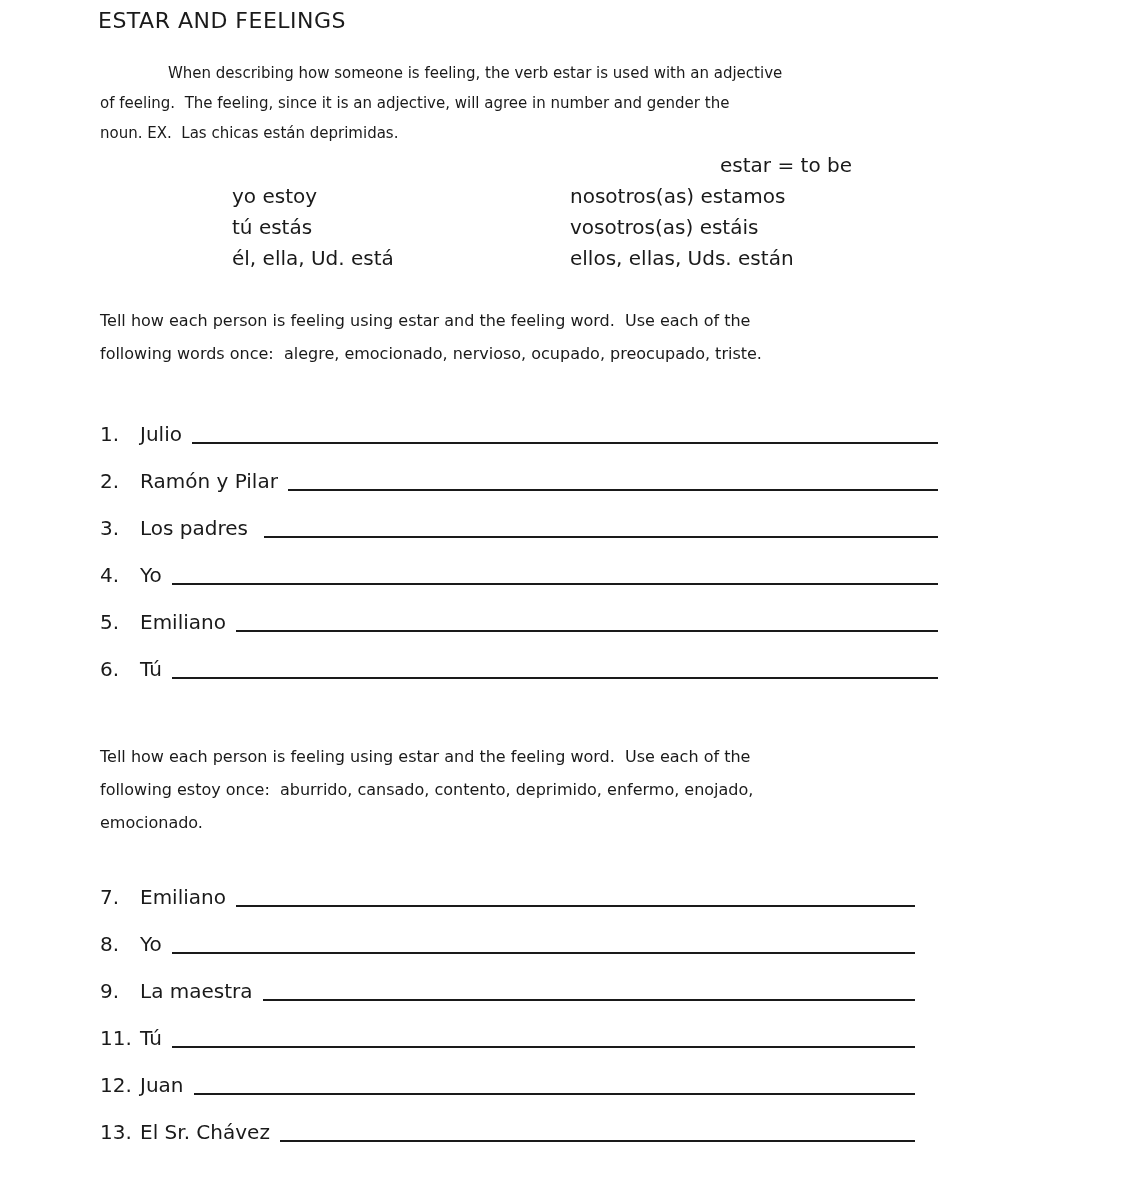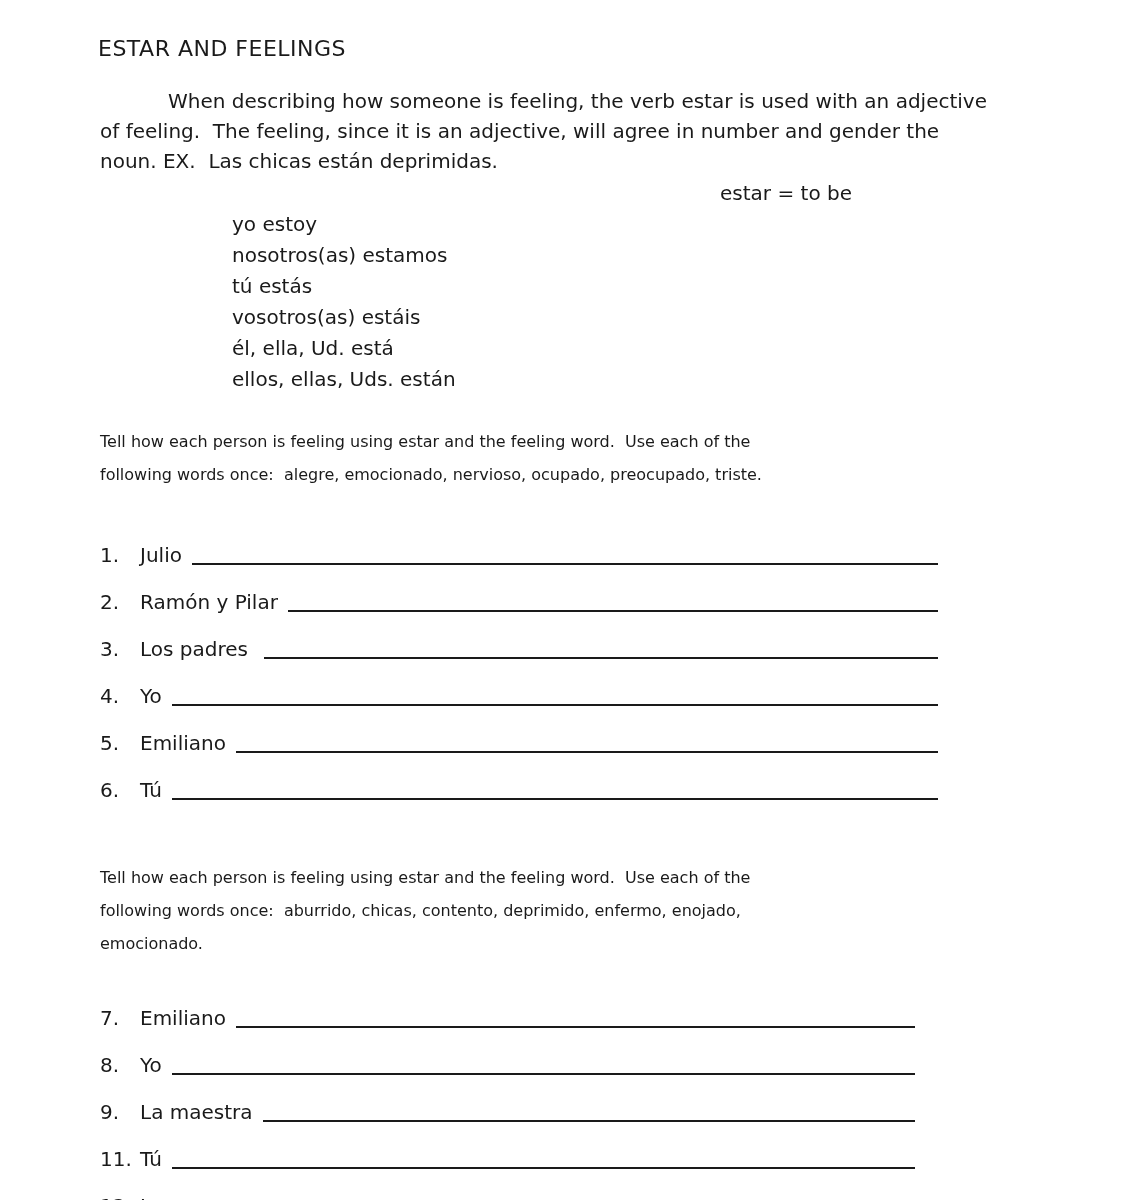--- a/index.html
+++ b/index.html
@@ -4,31 +4,31 @@
 <style>
   :root { --ink: #1a1a1a; --paper: #ffffff; }
   * { margin: 0; padding: 0; box-sizing: border-box; }
   html, body { background: var(--paper); }
   body {
     width: 1135px; height: 1200px;
     font-family: "DejaVu Sans", sans-serif;
     color: var(--ink);
     overflow: hidden;
   }
-  .page { padding: 8px 0 0 100px; width: 1135px; height: 1052px; margin-top: 28px; }
+  .page { padding: 8px 0 0 100px; width: 1135px; height: 1052px; }
   .line { white-space: pre; }
 
   .title { font-size: 22px; line-height: 26px; letter-spacing: 0.5px; margin-left: -2px; }
 
-  .intro { margin-top: 24px; font-size: 20px; line-height: 30px; }
+  .intro { margin-top: 24px; font-size: 15px; line-height: 30px; }
   .intro .line.first { text-indent: 68px; }
 
   .conj-heading { margin-top: 2px; font-size: 20px; line-height: 30px; padding-left: 337px; text-align: center; }
   .conj-table { margin-left: 132px; margin-top: 1px; font-size: 20px; line-height: 31px; }
-  .conj-row { display: flex; flex-direction: column; }
+  .conj-row { display: flex; }
   .conj-cell-left { width: 338px; white-space: pre; }
   .conj-cell-right { white-space: pre; }
 
   .instructions { font-size: 16px; line-height: 33px; }
   .instructions-1 { margin-top: 30px; }
   .instructions-2 { margin-top: 58px; }
 
   .list { }
   .list-1 { margin-top: 30px; width: 838px; }
   .list-2 { margin-top: 24px; width: 815px; }
@@ -100,21 +100,21 @@
     </div>
     <div class="item-row">
       <span class="item-num">6.</span>
       <span class="item-label">Tú</span>
       <span class="item-blank"></span>
     </div>
   </div>
 
   <div class="instructions instructions-2">
     <div class="line">Tell how each person is feeling using estar and the feeling word.  Use each of the</div>
-    <div class="line">following words once:  aburrido, chicas, contento, deprimido, enfermo, enojado,</div>
+    <div class="line">following estoy once:  aburrido, cansado, contento, deprimido, enfermo, enojado,</div>
     <div class="line">emocionado.</div>
   </div>
 
   <div class="list list-2">
     <div class="item-row">
       <span class="item-num">7.</span>
       <span class="item-label">Emiliano</span>
       <span class="item-blank"></span>
     </div>
     <div class="item-row">

